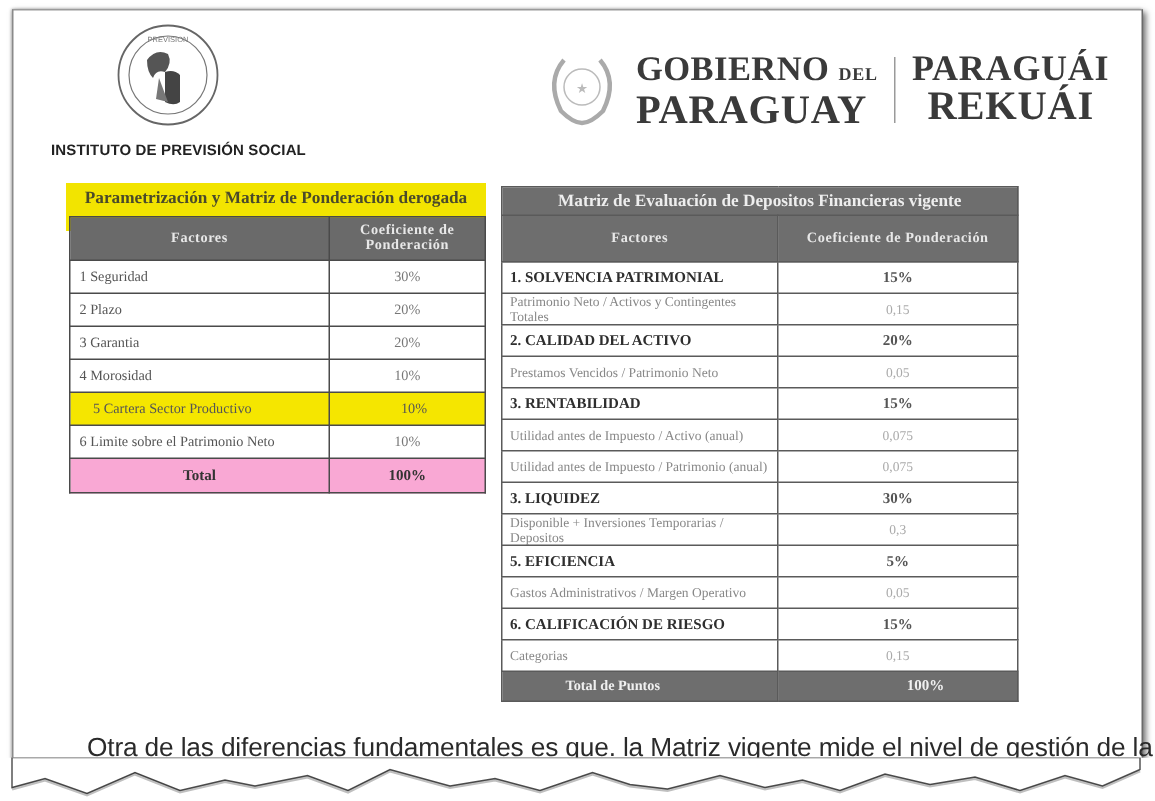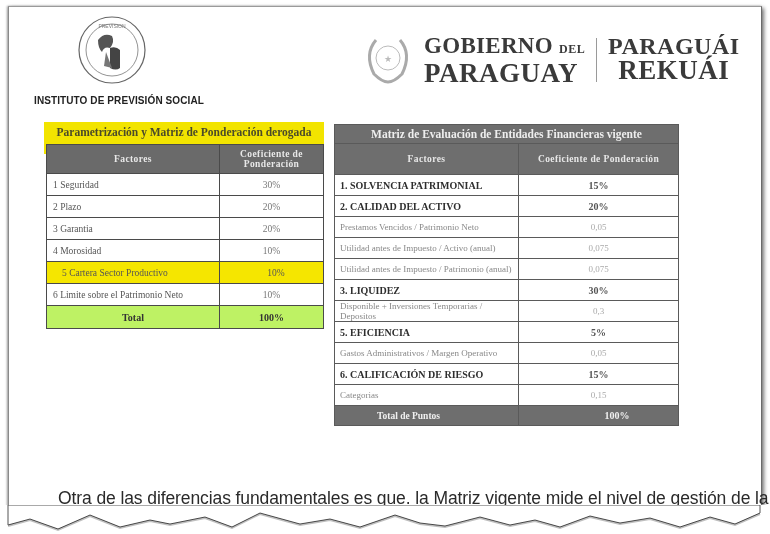--- a/index.html
+++ b/index.html
@@ -34,21 +34,21 @@
       position: absolute; left: 44px; top: 122px; width: 280px; height: 32px;
       background: #f2e400; color: #4a4a2a; font-weight: bold; font-size: 11.5px;
       line-height: 20px; text-align: center; white-space: nowrap;
     }
     .t1 { top: 144px; }
     .t1 td, .t1 th { border: 1px solid #4a4a4a; height: 21px; padding: 0 6px; font-size: 9.5px; }
     .t1 th { background: #6a6a6a; color: #e8e8e8; font-weight: bold; height: 28px; text-align: center; letter-spacing: 0.4px; }
     .t1 td.f { color: #555; }
     .t1 td.v { text-align: center; color: #777; width: 82px; }
     .t1 tr.hl td { background: #f5e600; color: #555; padding-left: 15px; }
-    .t1 tr.total td { background: #bef264; font-weight: bold; color: #333; text-align: center; height: 22px; font-size: 10px; }
+    .t1 tr.total td { background: #f9a8d4; font-weight: bold; color: #333; text-align: center; height: 22px; font-size: 10px; }
 
     .t2 { position: absolute; left: 334px; top: 124px; width: 345px; }
     .t2 td, .t2 th { border: 1px solid #5a5a5a; height: 20px; padding: 0 5px; font-size: 9.5px; }
     .t2 th.title { background: #6e6e6e; color: #eeeeee; font-size: 11.5px; height: 18px; text-align: center; font-weight: bold; }
     .t2 th.hd { background: #6e6e6e; color: #e8e8e8; height: 30px; text-align: center; letter-spacing: 0.4px; }
     .t2 td.cat { font-weight: bold; color: #2e2e2e; font-size: 10px; }
     .t2 td.catv { text-align: center; font-weight: bold; color: #555; width: 112px; font-size: 10px; }
     .t2 td.sub { color: #888; font-size: 9px; }
     .t2 td.subv { text-align: center; color: #aaa; font-size: 9px; }
     .t2 tr.total td { background: #6e6e6e; color: #f0f0f0; font-weight: bold; height: 19px; padding-left: 42px; }
@@ -122,37 +122,45 @@
   <tr class="total">
     <td>Total</td>
     <td>100%</td>
   </tr>
 </tbody>
   </table>
 
 <table class="t2">
   <tbody>
       <tr>
-    <th class="title" colspan="2">Matriz de Evaluación de Entidades Financieras vigente</th>
+    <th class="title" colspan="2">Matriz de Evaluación de Depositos Financieras vigente</th>
   </tr>
   <tr>
     <th class="hd">Factores</th>
     <th class="hd">Coeficiente de Ponderación</th>
   </tr>
   <tr>
     <td class="cat">1. SOLVENCIA PATRIMONIAL</td>
     <td class="catv">15%</td>
   </tr>
   <tr>
+    <td class="sub">Patrimonio Neto / Activos y Contingentes Totales</td>
+    <td class="subv">0,15</td>
+  </tr>
+  <tr>
     <td class="cat">2. CALIDAD DEL ACTIVO</td>
     <td class="catv">20%</td>
   </tr>
   <tr>
     <td class="sub">Prestamos Vencidos / Patrimonio Neto</td>
     <td class="subv">0,05</td>
+  </tr>
+  <tr>
+    <td class="cat">3. RENTABILIDAD</td>
+    <td class="catv">15%</td>
   </tr>
   <tr>
     <td class="sub">Utilidad antes de Impuesto / Activo (anual)</td>
     <td class="subv">0,075</td>
   </tr>
   <tr>
     <td class="sub">Utilidad antes de Impuesto / Patrimonio (anual)</td>
     <td class="subv">0,075</td>
   </tr>
   <tr>

